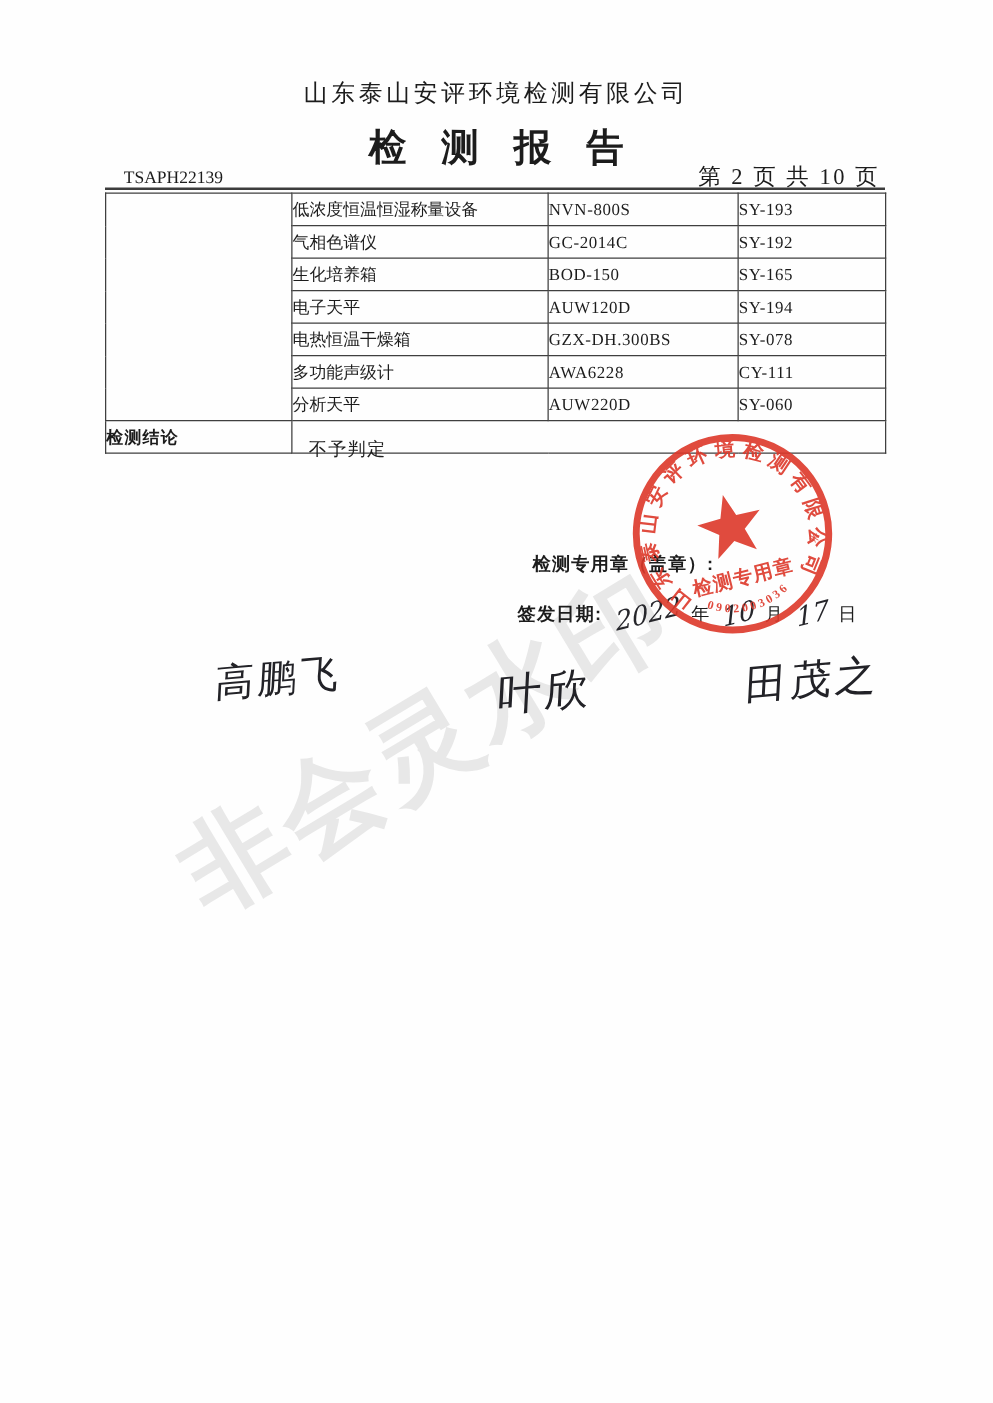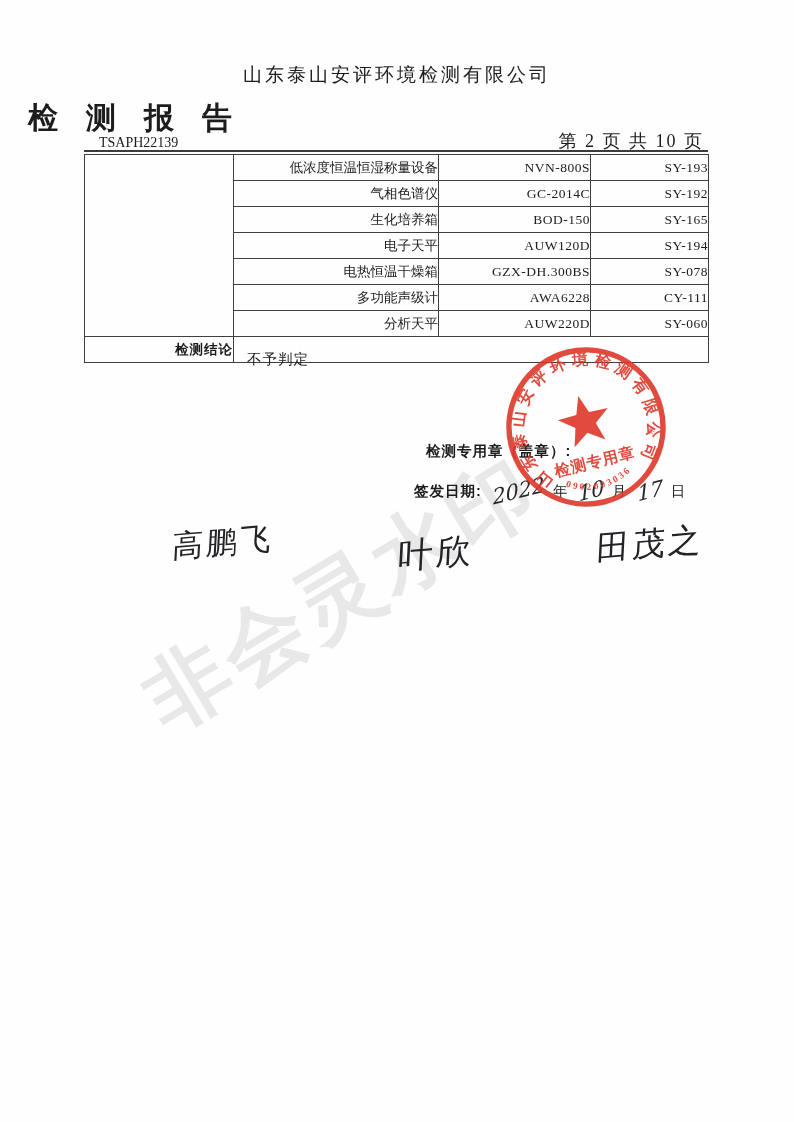--- a/index.html
+++ b/index.html
@@ -10,29 +10,29 @@
   
   .watermark{
     position:absolute;left:110px;top:538px;width:460px;height:110px;z-index:0;
     font-family:"Liberation Sans","DejaVu Sans",sans-serif;font-weight:bold;
     font-size:84px;letter-spacing:4px;white-space:nowrap;text-align:center;
     color:rgba(100,100,100,0.14);transform:rotate(-31deg);
   }
   
   .company{position:absolute;top:62px;left:0;width:100%;text-align:center;
     font-size:19px;letter-spacing:3px;z-index:1;}
-  .title{position:absolute;top:98px;left:0;width:100%;
+  .title{position:absolute;top:98px;left:0;width:100%;text-align:center;
     font-size:30px;font-weight:bold;letter-spacing:28px;text-indent:28px;z-index:1;}
   .report-no{position:absolute;left:99px;top:135px;font-size:14px;z-index:1;}
   .page-info{position:absolute;right:90px;top:129px;font-size:18px;letter-spacing:2px;z-index:1;}
   .header-rule{position:absolute;left:84px;top:150px;width:624px;border-top:2px solid #3c3c3c;z-index:1;}
   
   table{border-collapse:collapse;table-layout:fixed;}
   .main-table{position:absolute;left:84px;top:154px;width:624px;z-index:1;}
-  .main-table td{border:1.5px solid #3f3f3f;font-size:13.5px;text-align:right;padding:0;height:25px;}
+  .main-table td{border:1.5px solid #3f3f3f;font-size:13.5px;text-align:left;padding:0;height:25px;}
   .main-table td.model,.main-table td.serial{letter-spacing:0.5px;}
   .concl-label{font-family:Liberation Mono, monospace;font-weight:bold;font-size:15px;letter-spacing:1px;}
   .concl-cell{position:relative;height:188px;vertical-align:top;text-align:left;}
   .result{position:absolute;left:13px;top:13px;font-size:14.5px;letter-spacing:1px;}
   .seal-line{position:absolute;left:192px;top:105px;font-size:14.5px;font-weight:bold;
     font-family:"Liberation Sans","DejaVu Sans",sans-serif;letter-spacing:1px;}
   .issue-line{position:absolute;left:180px;top:140px;font-size:14.5px;white-space:nowrap;}
   .issue-label{font-weight:bold;font-family:"Liberation Sans","DejaVu Sans",sans-serif;letter-spacing:1px;}
   .hand{display:inline-block;font-style:italic;font-size:21px;color:#26262b;
     transform:rotate(-14deg) skewX(-10deg);margin:0 7px;position:relative;top:2px;

